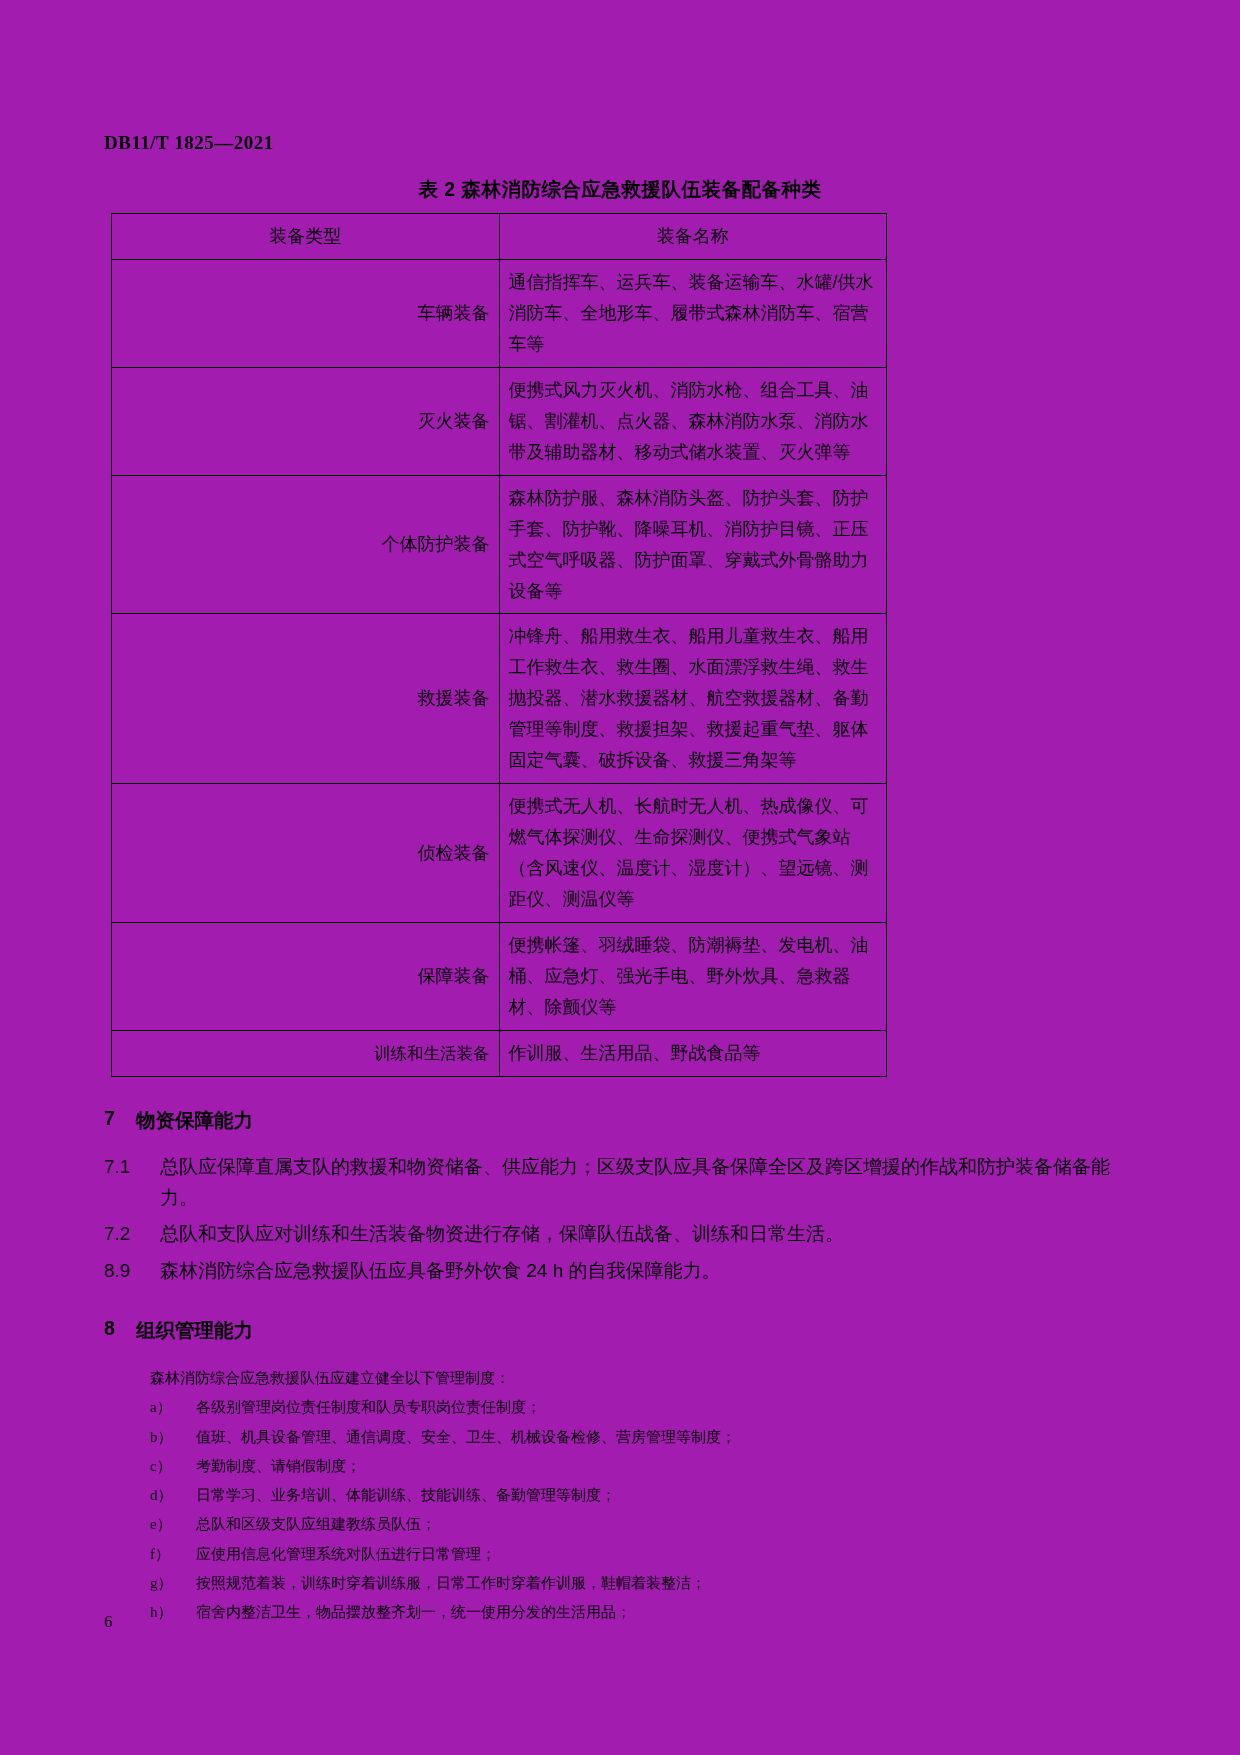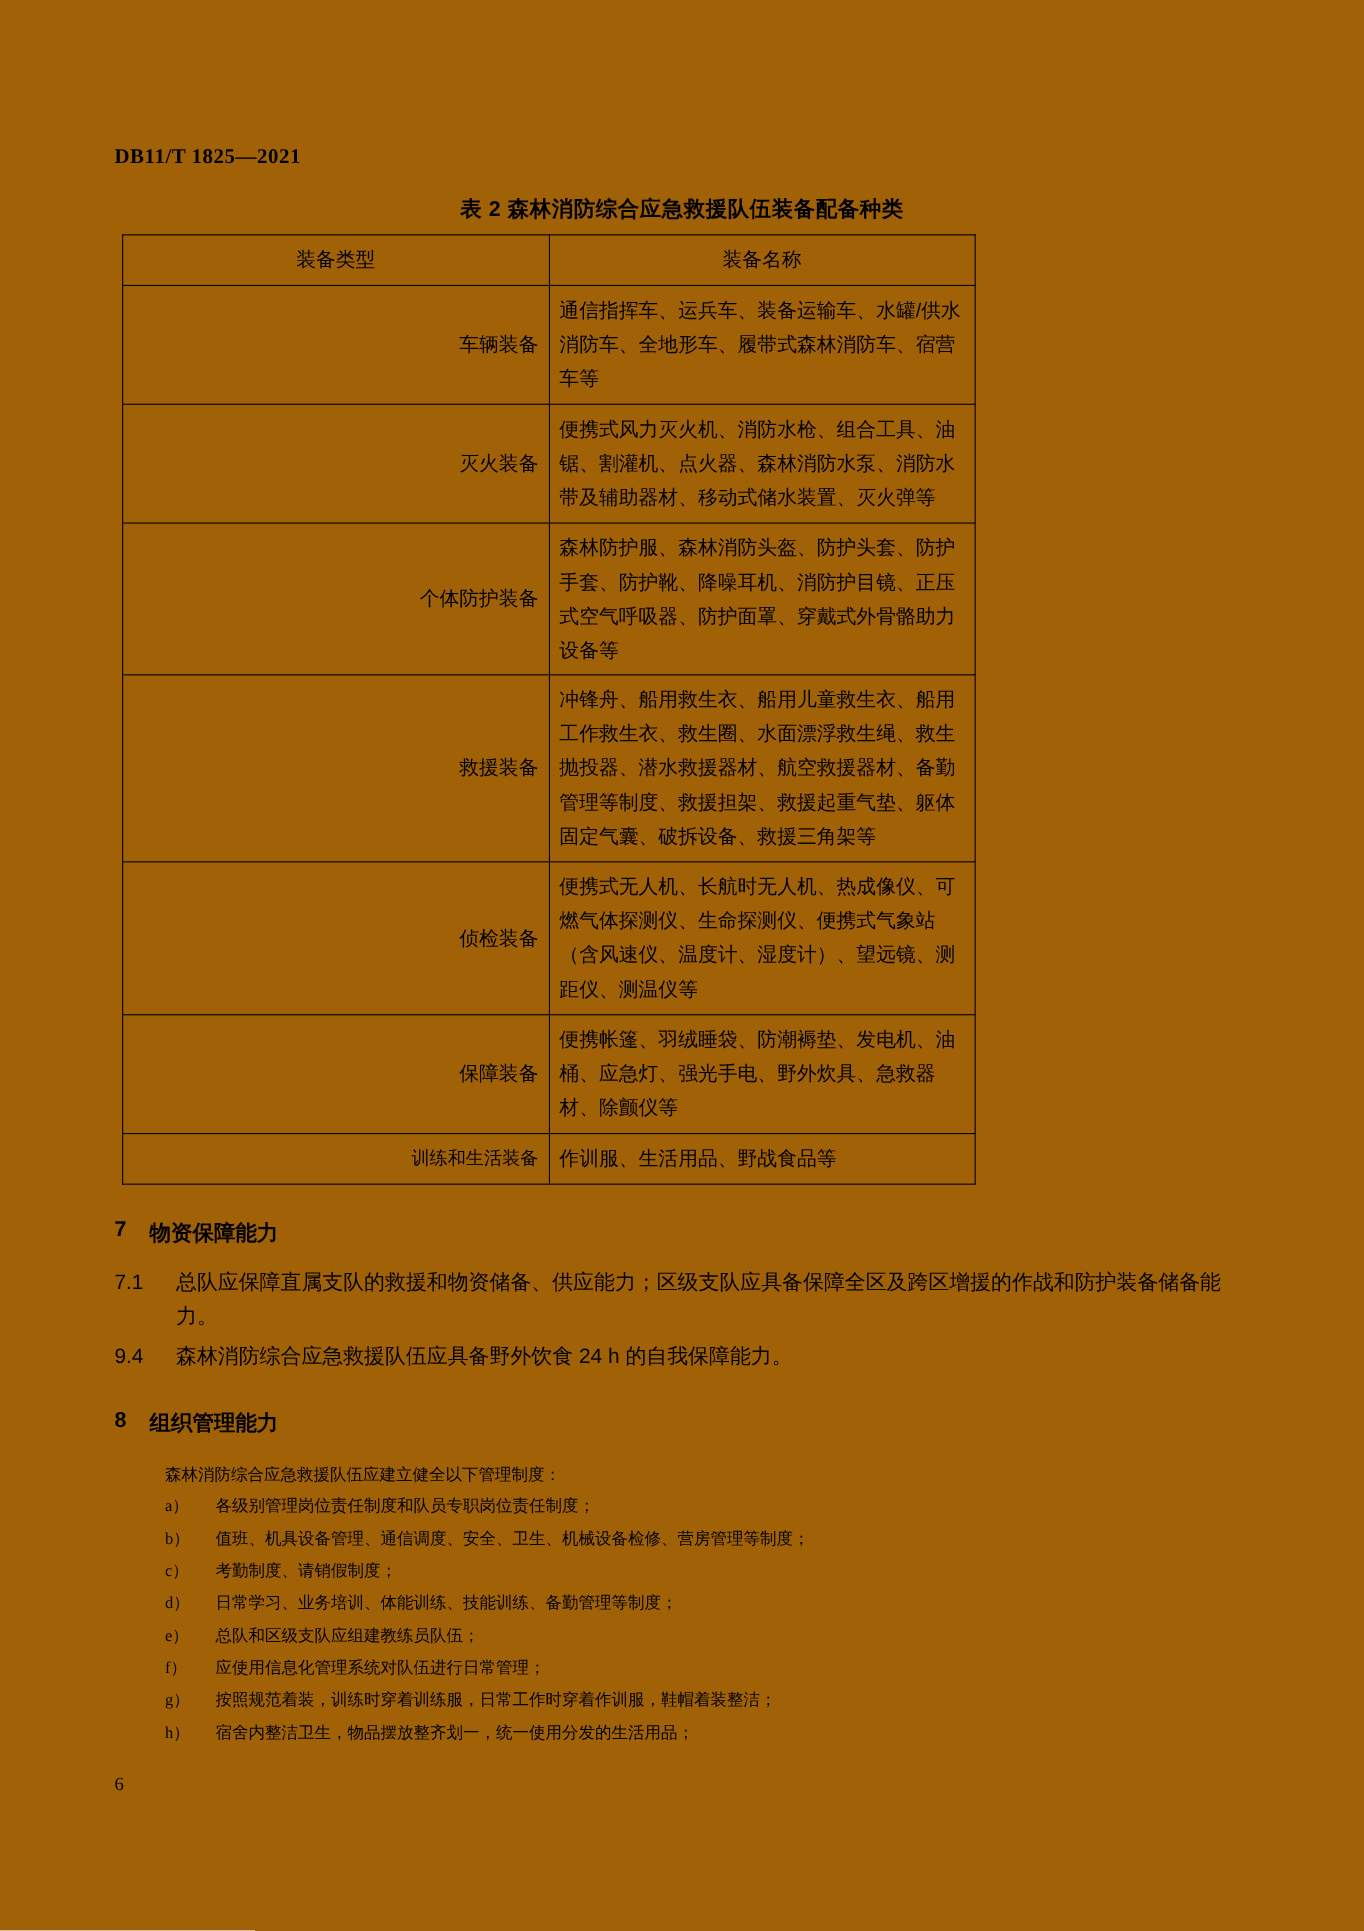--- a/index.html
+++ b/index.html
@@ -4,21 +4,21 @@
 <style>
   html, body {
     margin: 0;
     padding: 0;
     background: #ffffff;
   }
   .page {
     position: relative;
     width: 1240px;
     height: 1755px;
-    background: #a16207;
+    background: #a21caf;
     font-family: "Liberation Serif", "DejaVu Serif", serif;
     color: #000000;
     box-sizing: border-box;
   }
   .content {
     position: absolute;
     left: 104px;
     top: 132px;
     width: 1032px;
   }
@@ -176,21 +176,25 @@
     <div class="section-heading">
       <span class="num">7</span>
       <span>物资保障能力</span>
     </div>
 
     <div class="para">
       <span class="idx">7.1</span>
       <span class="txt">总队应保障直属支队的救援和物资储备、供应能力；区级支队应具备保障全区及跨区增援的作战和防护装备储备能力。</span>
     </div>
     <div class="para tight">
-      <span class="idx">9.4</span>
+      <span class="idx">7.2</span>
+      <span class="txt">总队和支队应对训练和生活装备物资进行存储，保障队伍战备、训练和日常生活。</span>
+    </div>
+    <div class="para tight">
+      <span class="idx">8.9</span>
       <span class="txt">森林消防综合应急救援队伍应具备野外饮食 24 h 的自我保障能力。</span>
     </div>
 
     <div class="section-heading">
       <span class="num">8</span>
       <span>组织管理能力</span>
     </div>
 
     <div class="sub-block">
       <div class="sub-intro">森林消防综合应急救援队伍应建立健全以下管理制度：</div>

